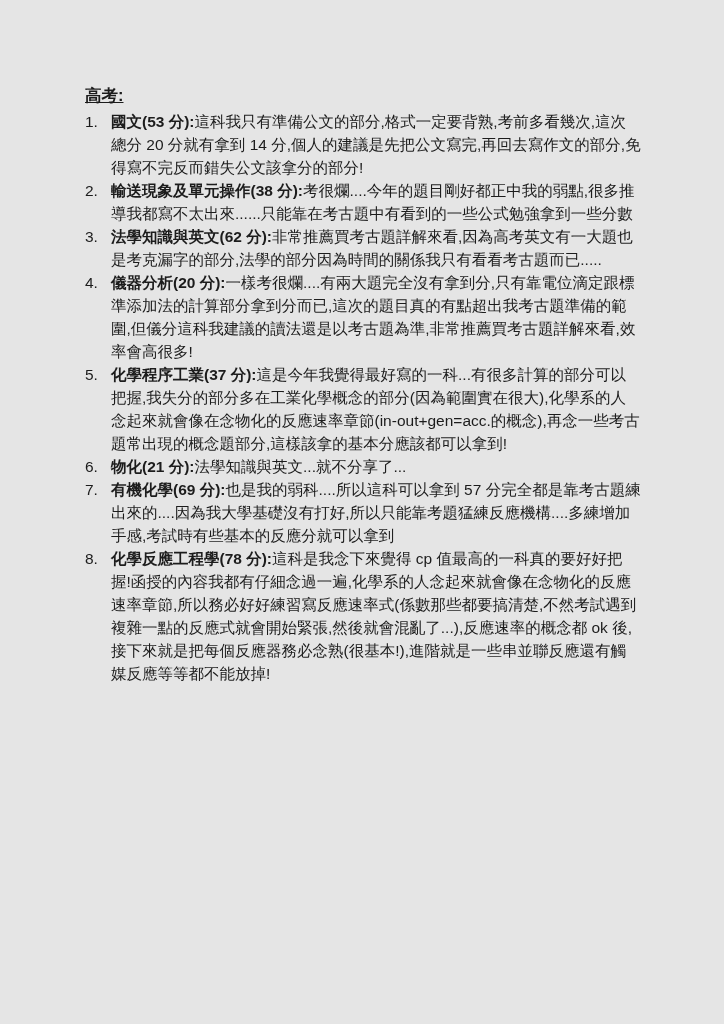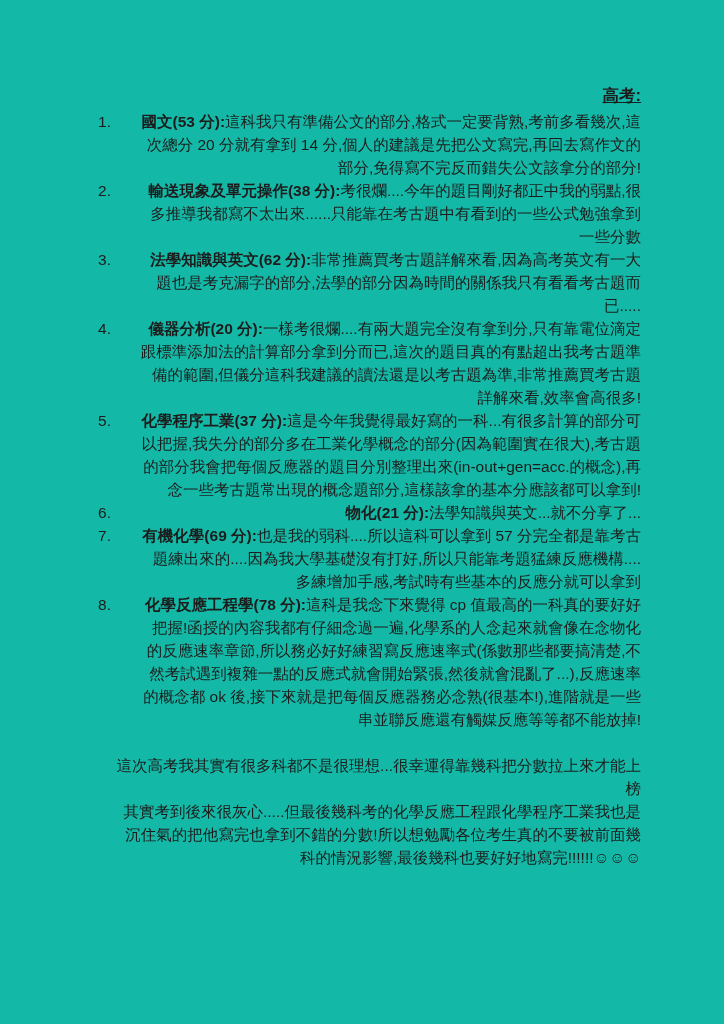--- a/index.html
+++ b/index.html
@@ -12,22 +12,21 @@
     height: 1024px;
     font-family: "Liberation Sans", sans-serif;
     color: #1c1c1c;
     overflow: hidden;
   }
   .page {
     box-sizing: border-box;
     width: 724px;
     height: 1024px;
     padding: 84px 83px 40px 85px;
-    background: #14b8a6;
-    text-align: right;
+    background: #e5e5e5;
   }
   .doc-title {
     font-size: 16.5px;
     font-weight: bold;
     text-decoration: underline;
     line-height: 23px;
     margin: 0 0 3px 0;
   }
   .list {
     margin: 0;
@@ -39,21 +38,20 @@
     font-size: 15.5px;
     line-height: 23px;
   }
   .item-num {
     flex: 0 0 26px;
     width: 26px;
   }
   .item-content {
     flex: 1;
     min-width: 0;
-    margin-left: 28px;
   }
   .item-head {
     font-weight: bold;
   }
   .item-body2 {
     margin: 0;
   }
   .closing {
     margin-left: 26px;
     font-size: 15.5px;
@@ -90,39 +88,34 @@
       <span class="item-content"><span class="item-head">法學知識與英文(62 分):</span><span>非常推薦買考古題詳解來看,因為高考英文有一大題也是考克漏字的部分,法學的部分因為時間的關係我只有看看考古題而已.....</span></span>
     </div>
 
     <div class="list-item">
       <span class="item-num">4.</span>
       <span class="item-content"><span class="item-head">儀器分析(20 分):</span><span>一樣考很爛....有兩大題完全沒有拿到分,只有靠電位滴定跟標準添加法的計算部分拿到分而已,這次的題目真的有點超出我考古題準備的範圍,但儀分這科我建議的讀法還是以考古題為準,非常推薦買考古題詳解來看,效率會高很多!</span></span>
     </div>
 
     <div class="list-item">
       <span class="item-num">5.</span>
-      <span class="item-content"><span class="item-head">化學程序工業(37 分):</span><span>這是今年我覺得最好寫的一科...有很多計算的部分可以把握,我失分的部分多在工業化學概念的部分(因為範圍實在很大),考古題的部分我會把每個反應器的題目分別整理出來(in-out+gen=acc.的概念),再念一些考古題常出現的概念題部分,這樣該拿的基本分應該都可以拿到!</span></span>
+      <span class="item-content"><span class="item-head">化學程序工業(37 分):</span><span>這是今年我覺得最好寫的一科...有很多計算的部分可以把握,我失分的部分多在工業化學概念的部分(因為範圍實在很大),化學系的人念起來就會像在念物化的反應速率章節(in-out+gen=acc.的概念),再念一些考古題常出現的概念題部分,這樣該拿的基本分應該都可以拿到!</span></span>
     </div>
 
     <div class="list-item">
       <span class="item-num">6.</span>
       <span class="item-content"><span class="item-head">物化(21 分):</span><span>法學知識與英文...就不分享了...</span></span>
     </div>
 
     <div class="list-item">
       <span class="item-num">7.</span>
       <span class="item-content"><span class="item-head">有機化學(69 分):</span><span>也是我的弱科....所以這科可以拿到 57 分完全都是靠考古題練出來的....因為我大學基礎沒有打好,所以只能靠考題猛練反應機構....多練增加手感,考試時有些基本的反應分就可以拿到</span></span>
     </div>
 
     <div class="list-item">
       <span class="item-num">8.</span>
       <span class="item-content"><span class="item-head">化學反應工程學(78 分):</span><span>這科是我念下來覺得 cp 值最高的一科真的要好好把握!函授的內容我都有仔細念過一遍,化學系的人念起來就會像在念物化的反應速率章節,所以務必好好練習寫反應速率式(係數那些都要搞清楚,不然考試遇到複雜一點的反應式就會開始緊張,然後就會混亂了...),反應速率的概念都 ok 後,接下來就是把每個反應器務必念熟(很基本!),進階就是一些串並聯反應還有觸媒反應等等都不能放掉!</span></span>
     </div>
 
   </div>
 
-  <div class="closing">
-    <div class="spacer"></div>
-    <p>這次高考我其實有很多科都不是很理想...很幸運得靠幾科把分數拉上來才能上榜</p>
-    <p>其實考到後來很灰心.....但最後幾科考的化學反應工程跟化學程序工業我也是沉住氣的把他寫完也拿到不錯的分數!所以想勉勵各位考生真的不要被前面幾科的情況影響,最後幾科也要好好地寫完!!!!!!☺☺☺</p>
-  </div>
 
 </div>
 
 </body></html>

